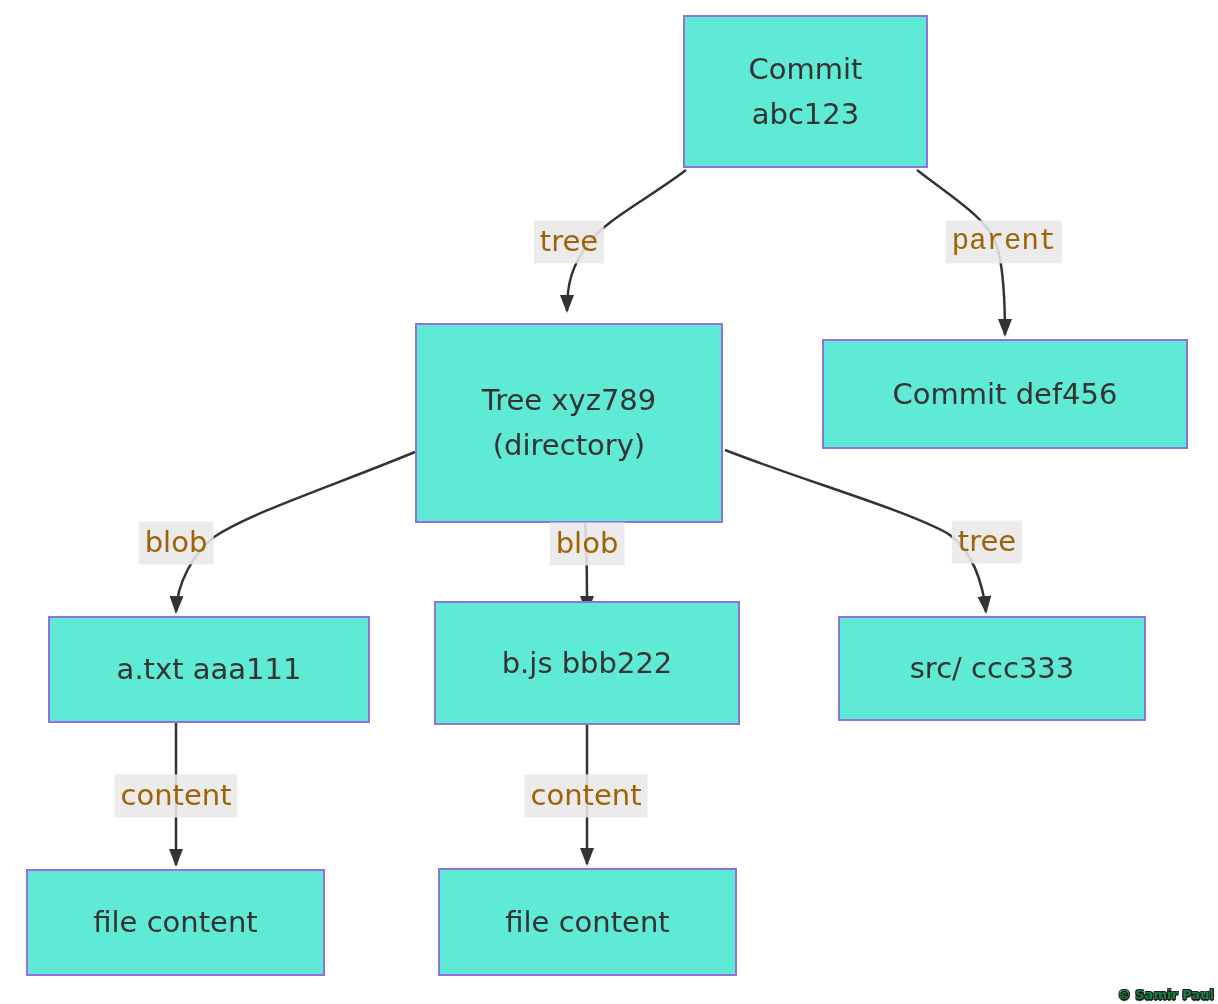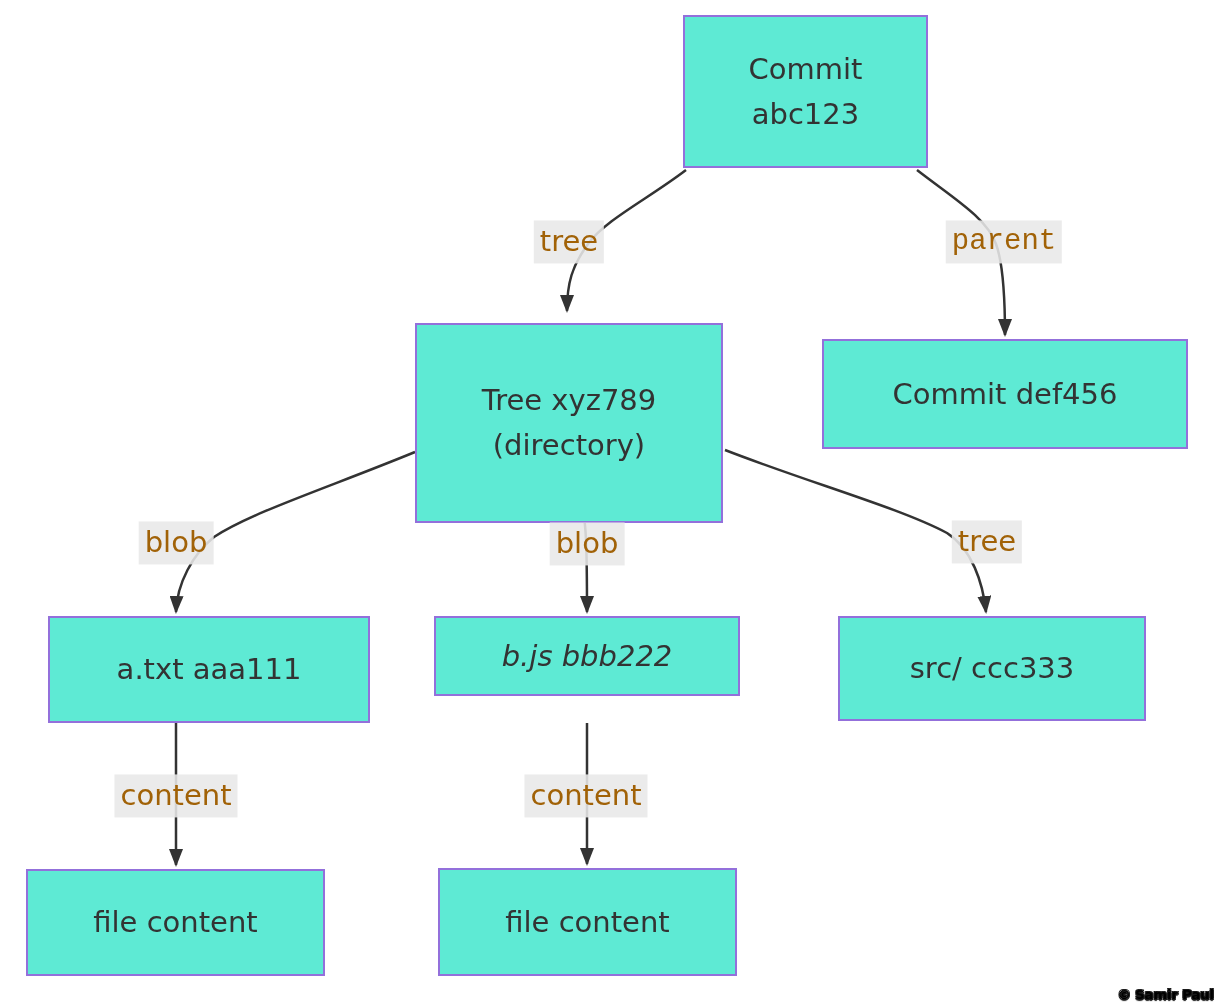--- a/index.html
+++ b/index.html
@@ -49,21 +49,21 @@
     line-height: 1.35;
     padding: 2px 6px;
     white-space: nowrap;
   }
   .watermark {
     position: absolute;
     right: 4px;
     bottom: 2px;
     font-size: 13px;
     font-weight: bold;
-    color: #000000;
+    color: #15803d;
     letter-spacing: 0px;
     text-shadow:
       -1px -1px 0 #1a1a1a,
        1px -1px 0 #1a1a1a,
       -1px  1px 0 #1a1a1a,
        1px  1px 0 #1a1a1a,
        0 2px 1px #1a1a1a;
   }
 </style>
 </head>
@@ -89,21 +89,21 @@
   <div class="node" style="left:683px; top:15px; width:245px; height:153px;">Commit
 abc123</div>
 
   <div class="node" style="left:415px; top:323px; width:308px; height:200px;">Tree xyz789
 (directory)</div>
 
   <div class="node" style="left:822px; top:339px; width:366px; height:110px;">Commit def456</div>
 
   <div class="node" style="left:14px; top:616px; width:322px; height:107px;margin-left:34px;">a.txt aaa111</div>
 
-  <div class="node" style="left:434px; top:616px; width:306px; height:80px;font-style:italic;">b.js bbb222</div>
+  <div class="node" style="left:434px; top:601px; width:306px; height:124px;">b.js bbb222</div>
 
   <div class="node" style="left:838px; top:616px; width:308px; height:105px;">src/ ccc333</div>
 
   <div class="node" style="left:26px; top:869px; width:299px; height:107px;">file content</div>
 
   <div class="node" style="left:438px; top:868px; width:299px; height:108px;">file content</div>
 
   <div class="edge-label" style="left:569px; top:242px;">tree</div>
 
   <div class="edge-label" style="left:1004px; top:242px;font-family:Liberation Mono, monospace;">parent</div>

